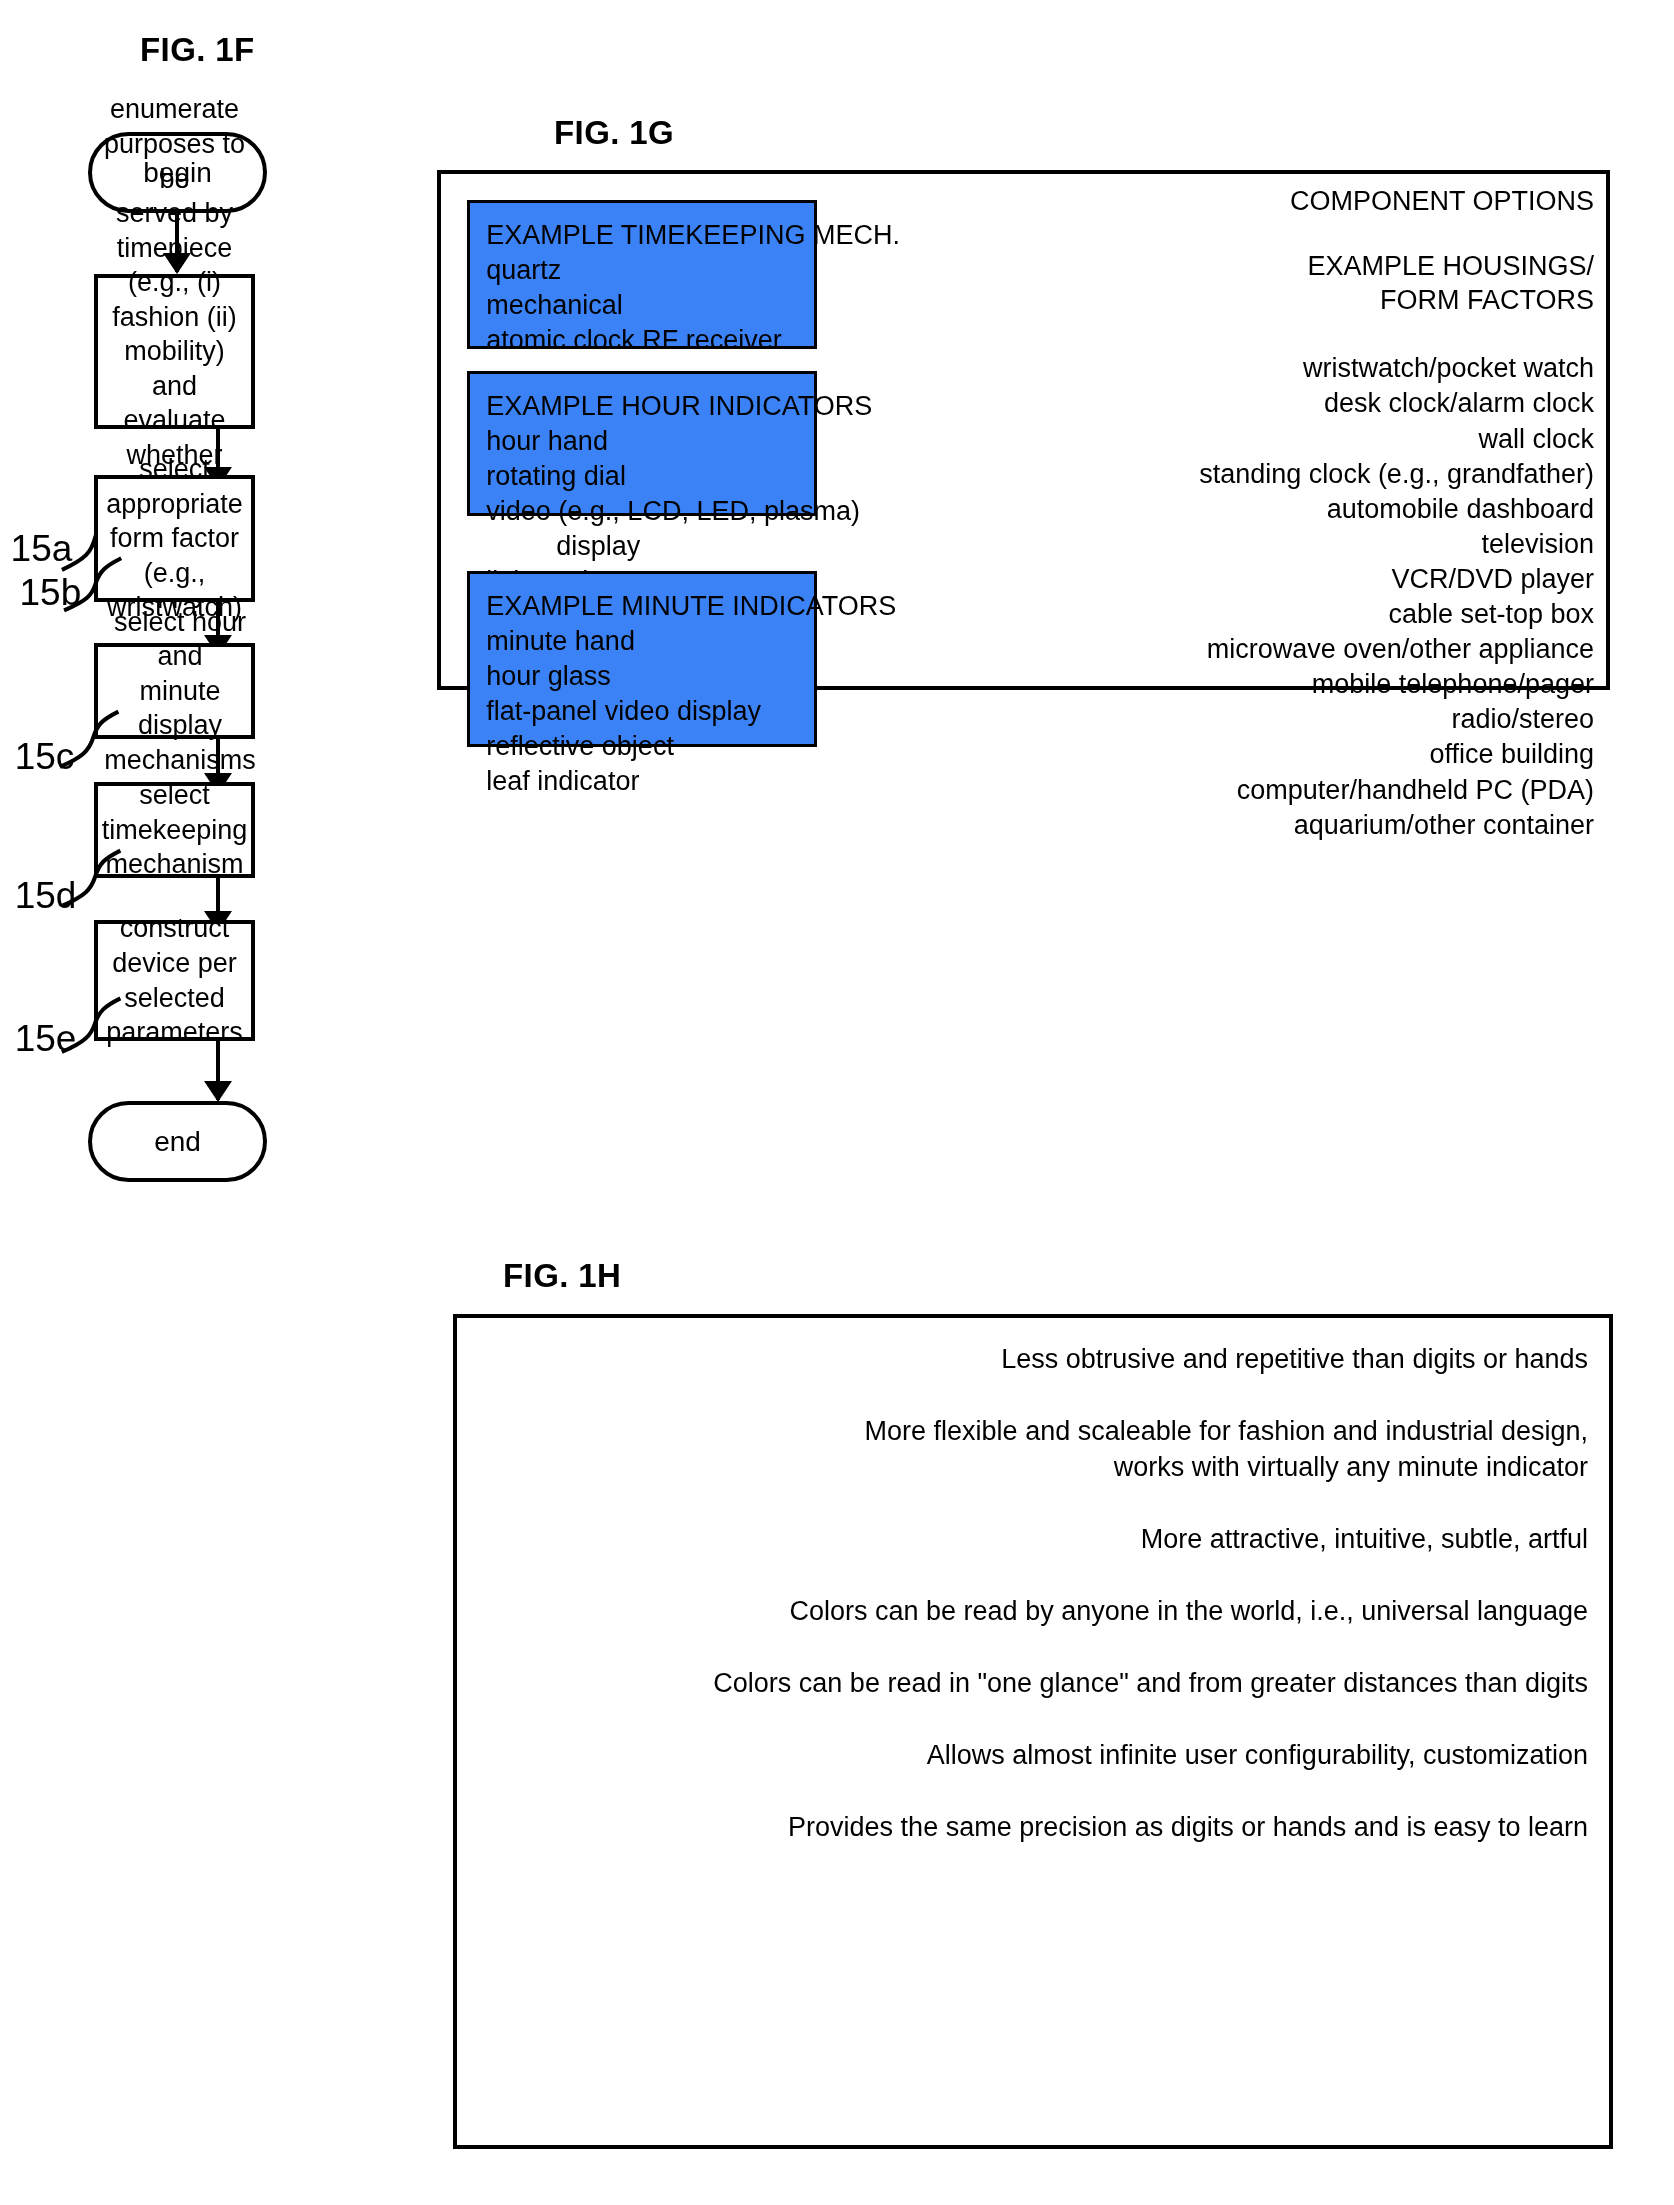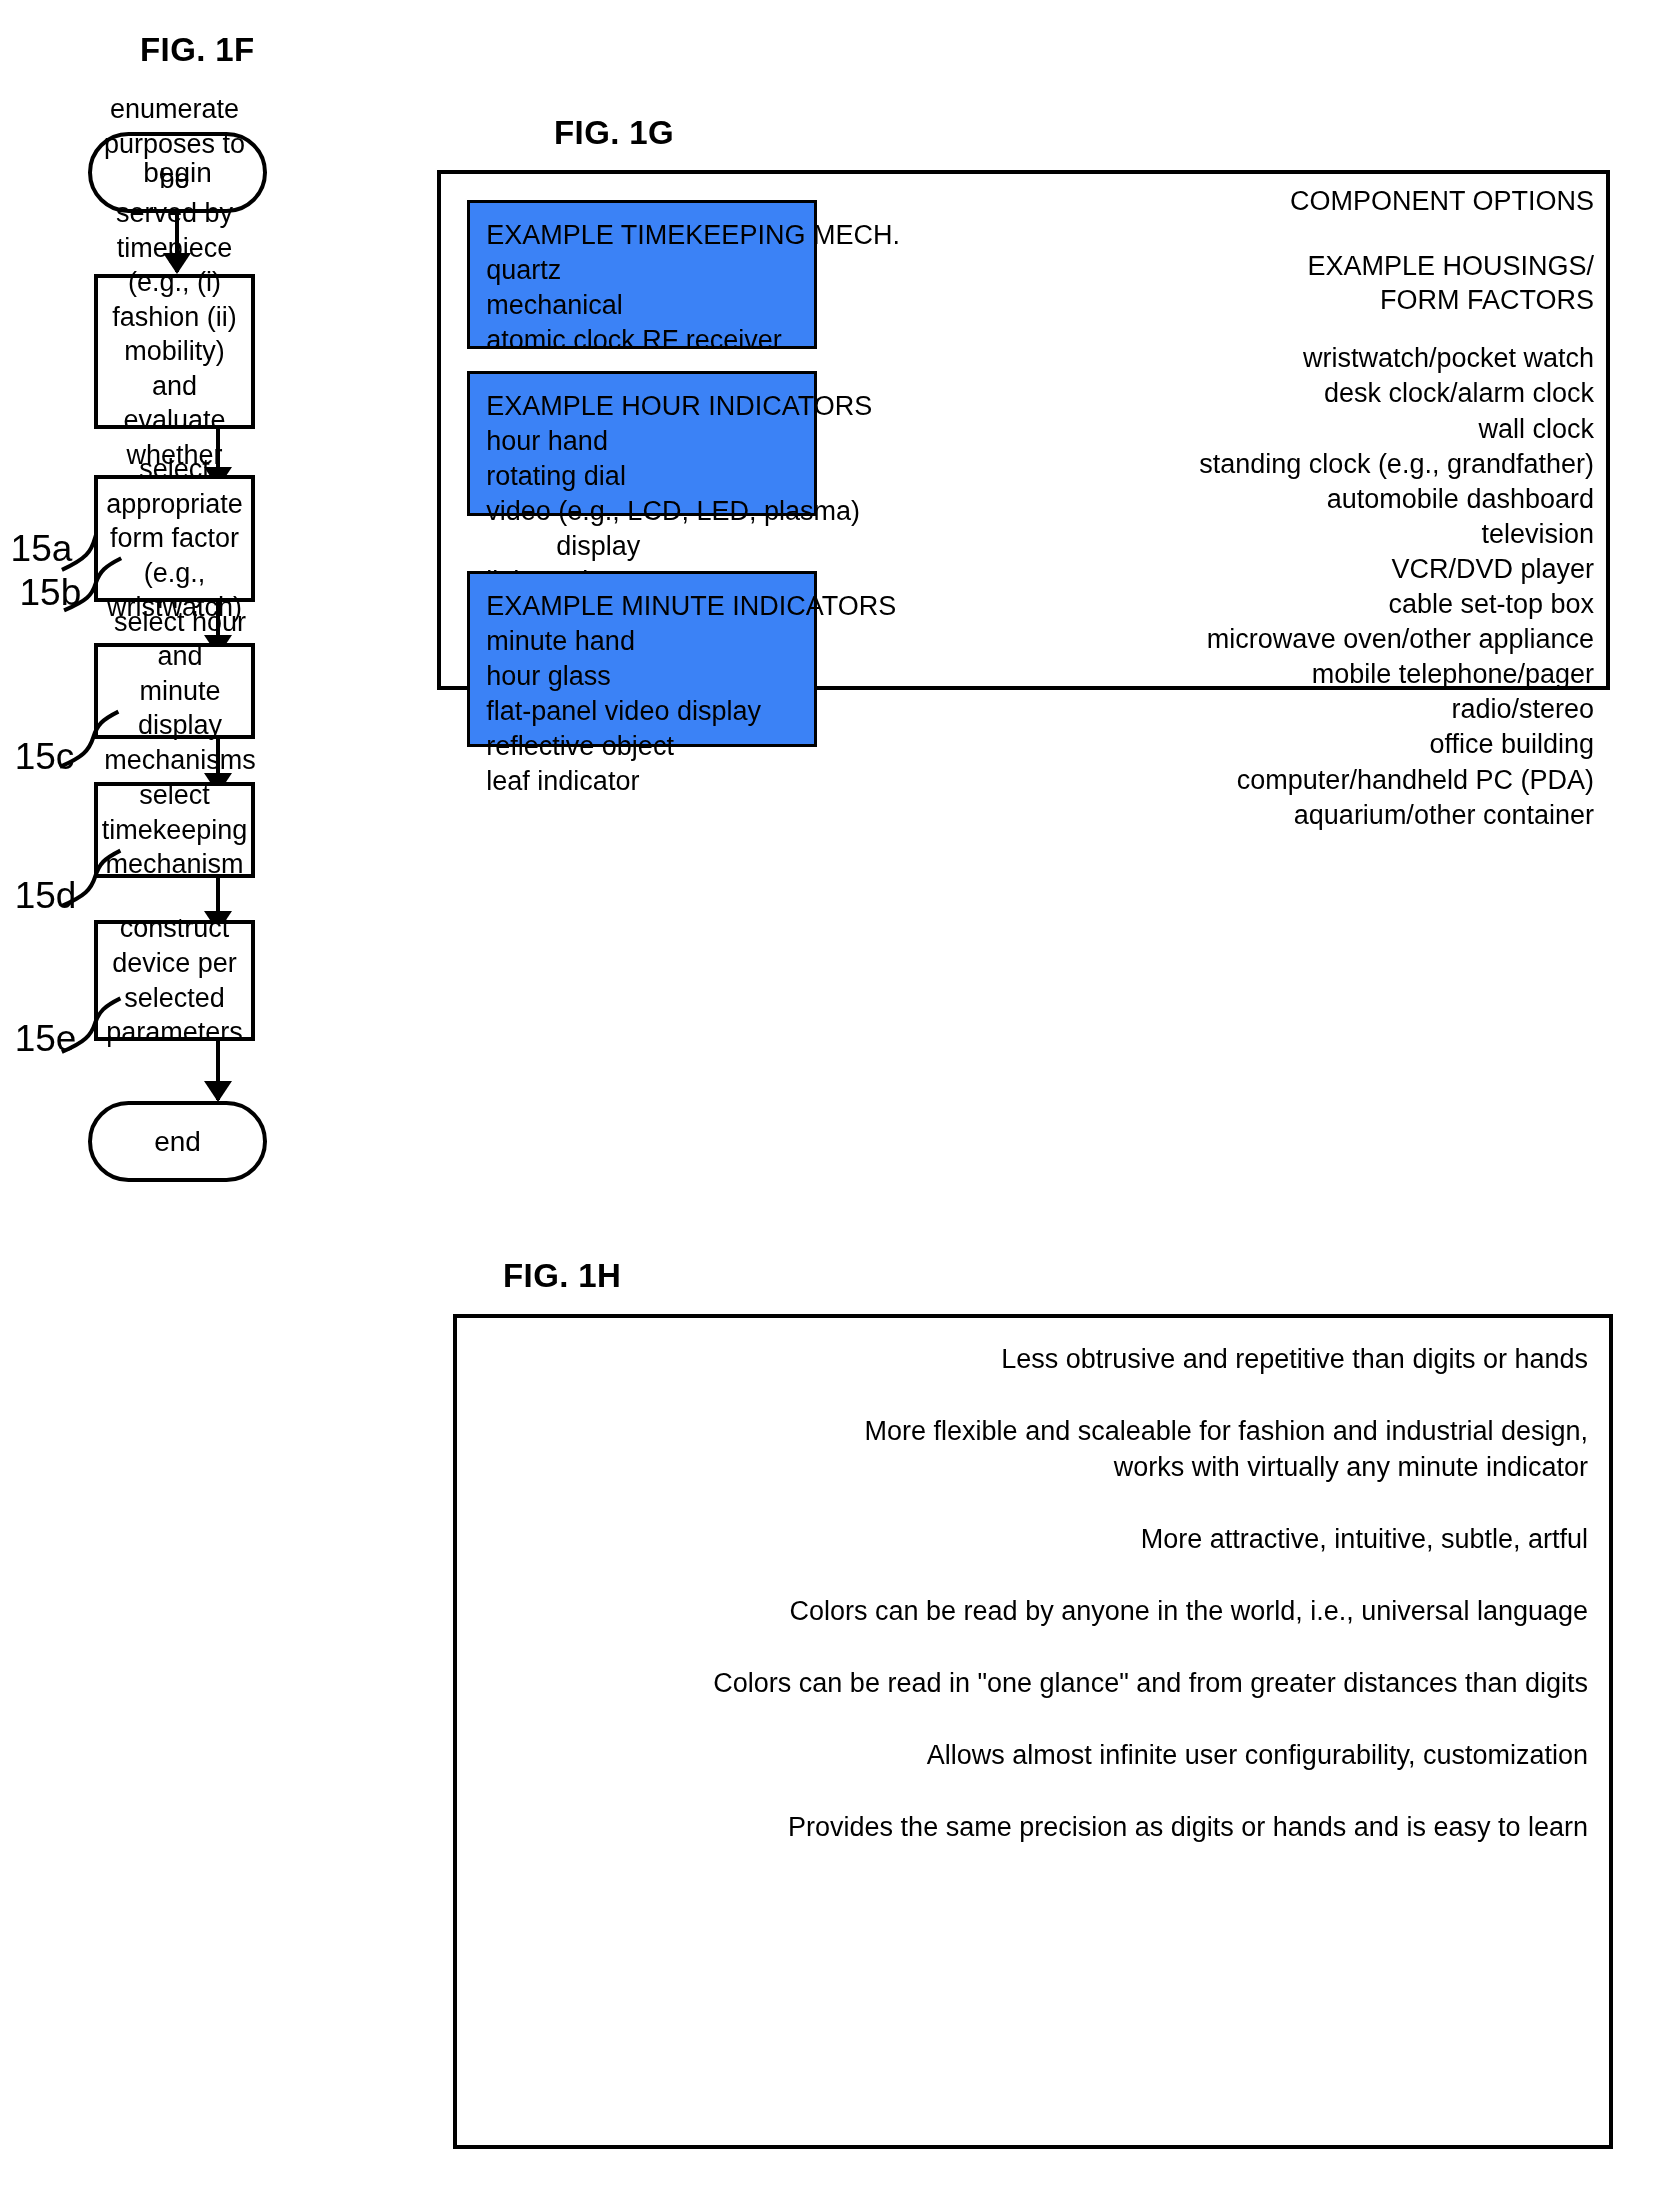--- a/index.html
+++ b/index.html
@@ -104,21 +104,21 @@
   #g-right {
     position: absolute;
     left: 656px;
     top: 9.8px;
     width: 497px;
     text-align: right;
     font-size: 27px;
     line-height: 1.30;
   }
   #g-right .co-title { margin-bottom: 31px; white-space: nowrap; }
-  #g-right .hf-title { line-height: 1.25; margin-bottom: 24px; }
+  #g-right .hf-title { line-height: 1.25; margin-bottom: 34px; }
   #g-right .ff-item { white-space: nowrap; }
 
   
   #fig1h-box {
     position: absolute;
     left: 453px;
     top: 1314px;
     width: 1160px;
     height: 835px;
     border: 4.1px solid #000;

